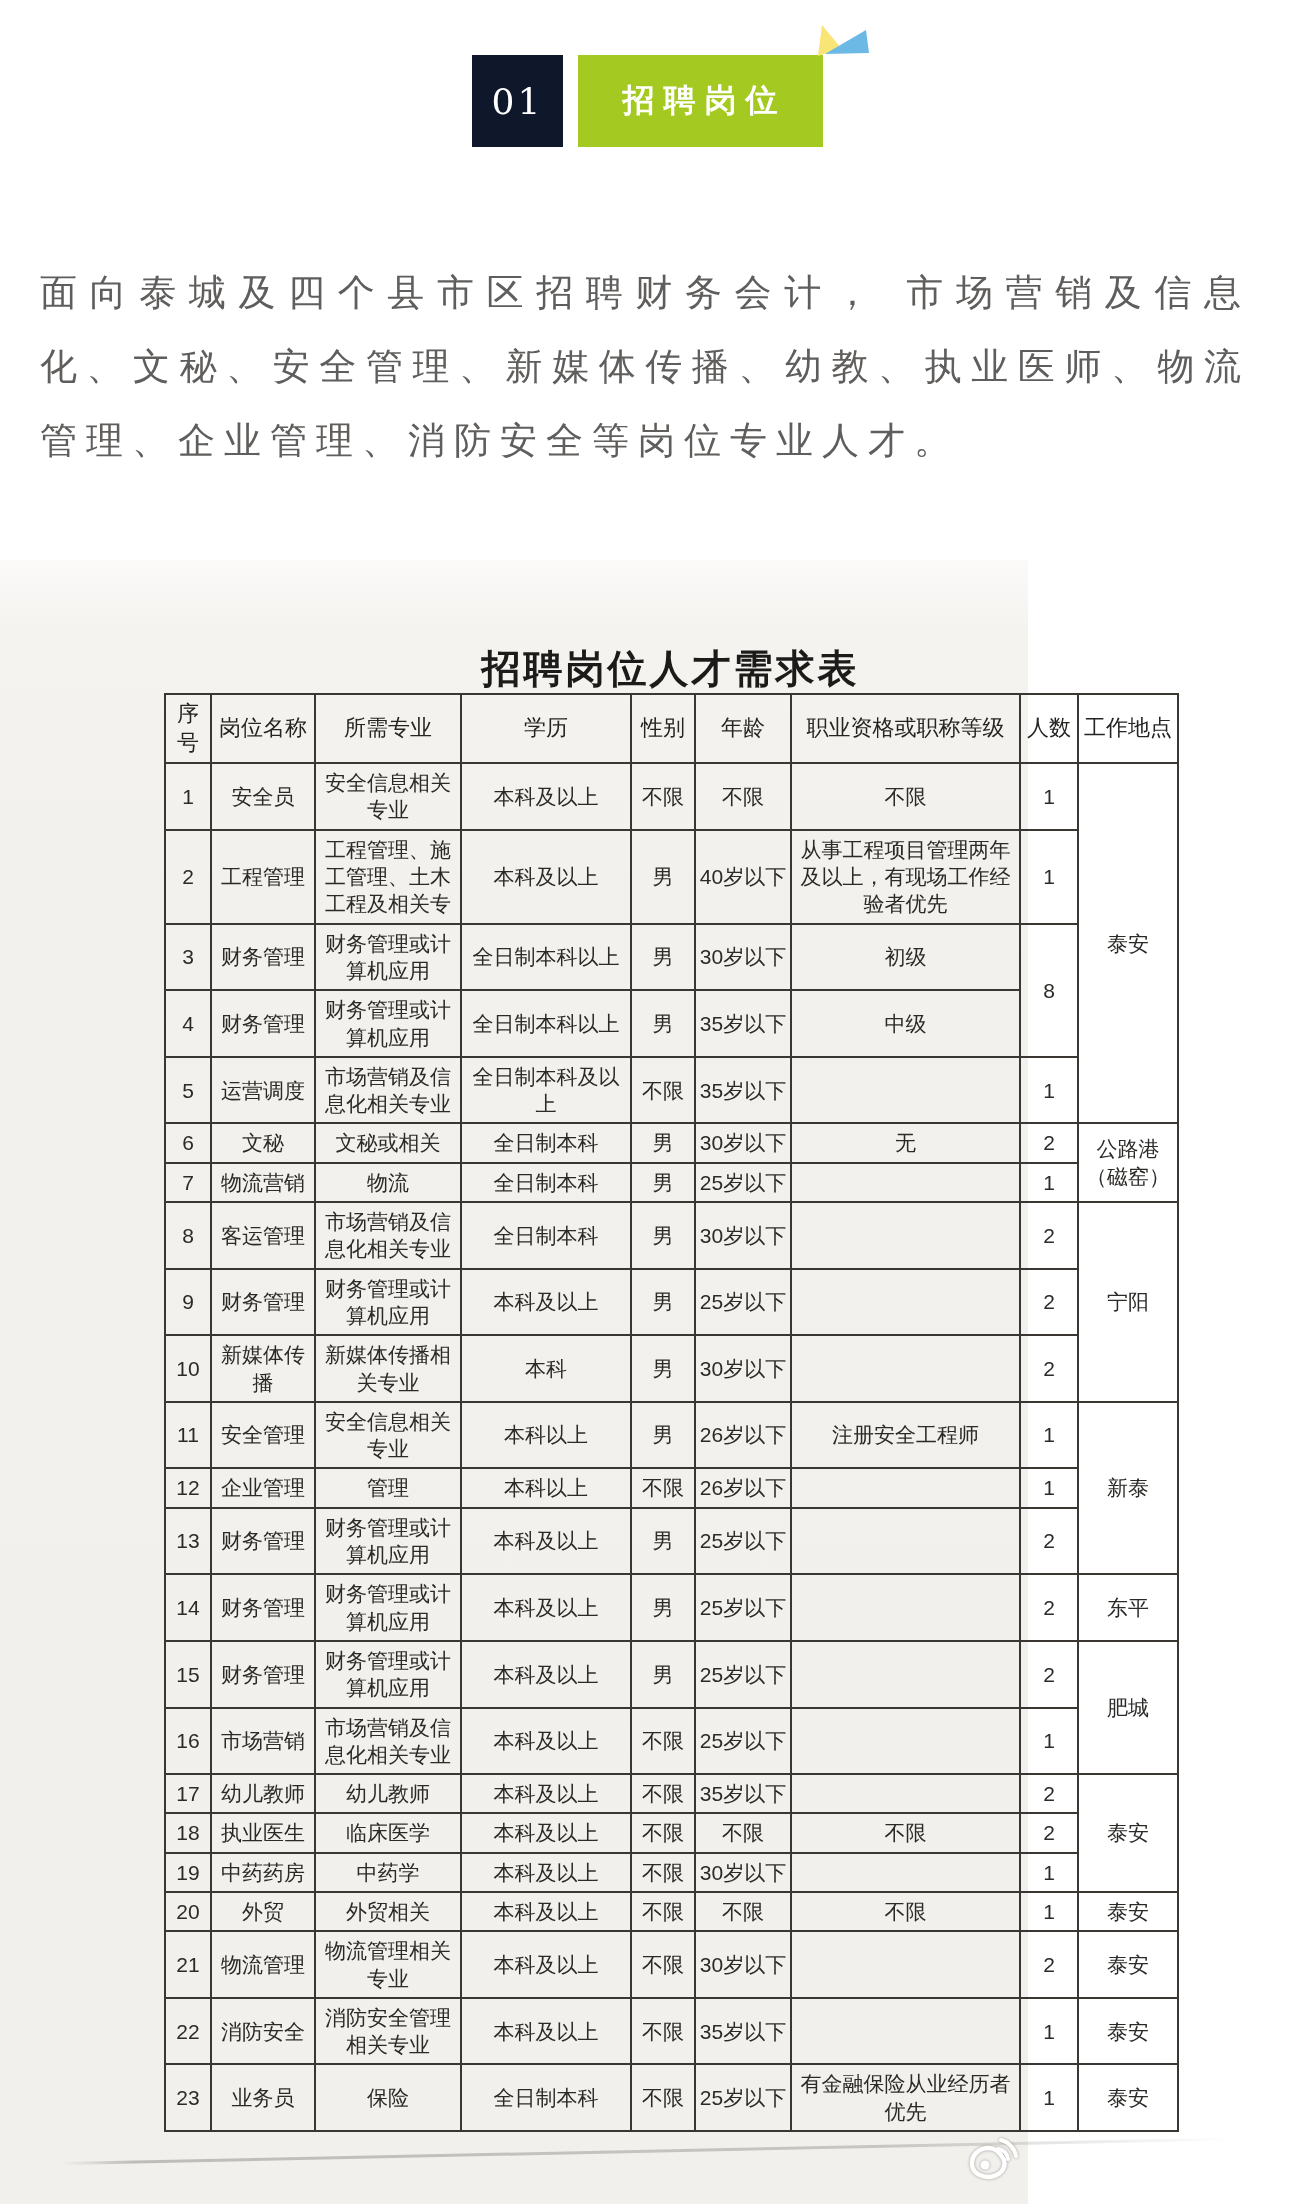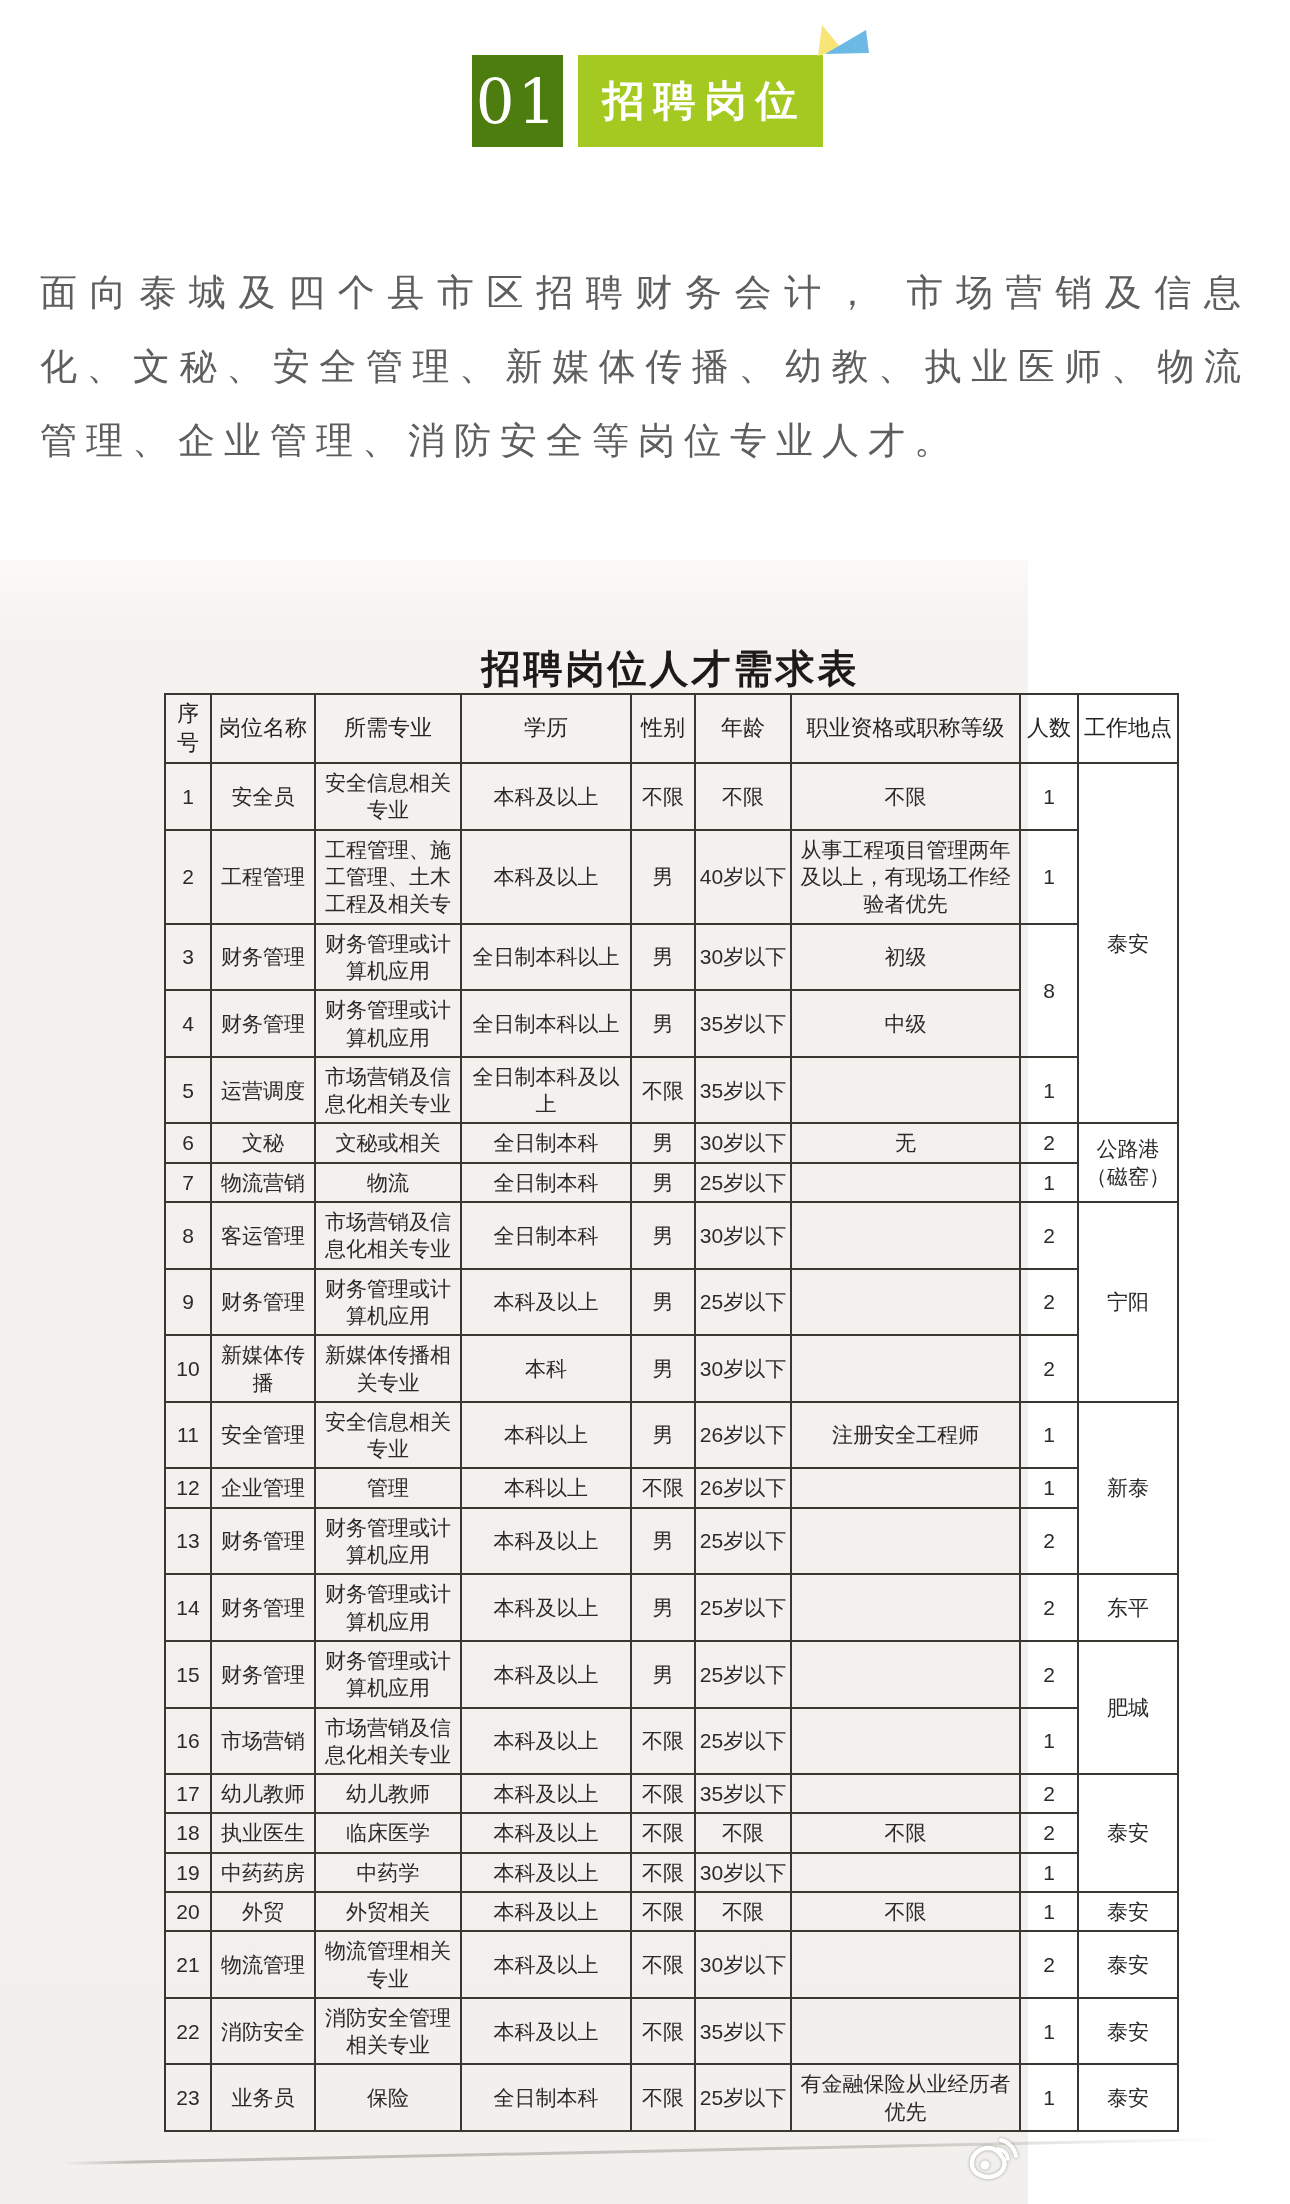--- a/index.html
+++ b/index.html
@@ -6,29 +6,29 @@
   * { margin:0; padding:0; box-sizing:border-box; }
   html,body { width:1290px; }
   body {
     position:relative; width:1290px; height:2204px; overflow:hidden;
     background:#ffffff;
     font-family:"Liberation Sans", sans-serif;
   }
   
   .badge-num {
     position:absolute; left:472px; top:55px; width:91px; height:92px;
-    background:#4d7c0f; color:#ffffff;
+    background:#0f172a; color:#ffffff;
     display:flex; align-items:center; justify-content:center;
-    font-family:"DejaVu Serif", serif; font-size:61px; letter-spacing:3px;
+    font-family:"DejaVu Serif", serif; font-size:36px; letter-spacing:3px;
   }
   .badge-title {
     position:absolute; left:578px; top:55px; width:245px; height:92px;
     background:#a4c920; color:#ffffff;
     display:flex; align-items:center; justify-content:center;
-    font-size:42px; font-weight:bold; letter-spacing:9px; padding-left:8px;
+    font-size:32px; font-weight:bold; letter-spacing:9px; padding-left:8px;
   }
   .tri-decor { position:absolute; left:810px; top:21px; width:62px; height:38px; }
   
   .intro {
     position:absolute; left:40px; top:256px; width:1210px;
     font-size:37px; color:#605e5c; letter-spacing:9px; line-height:74px;
     text-align:justify;
   }
   
   .scan {

